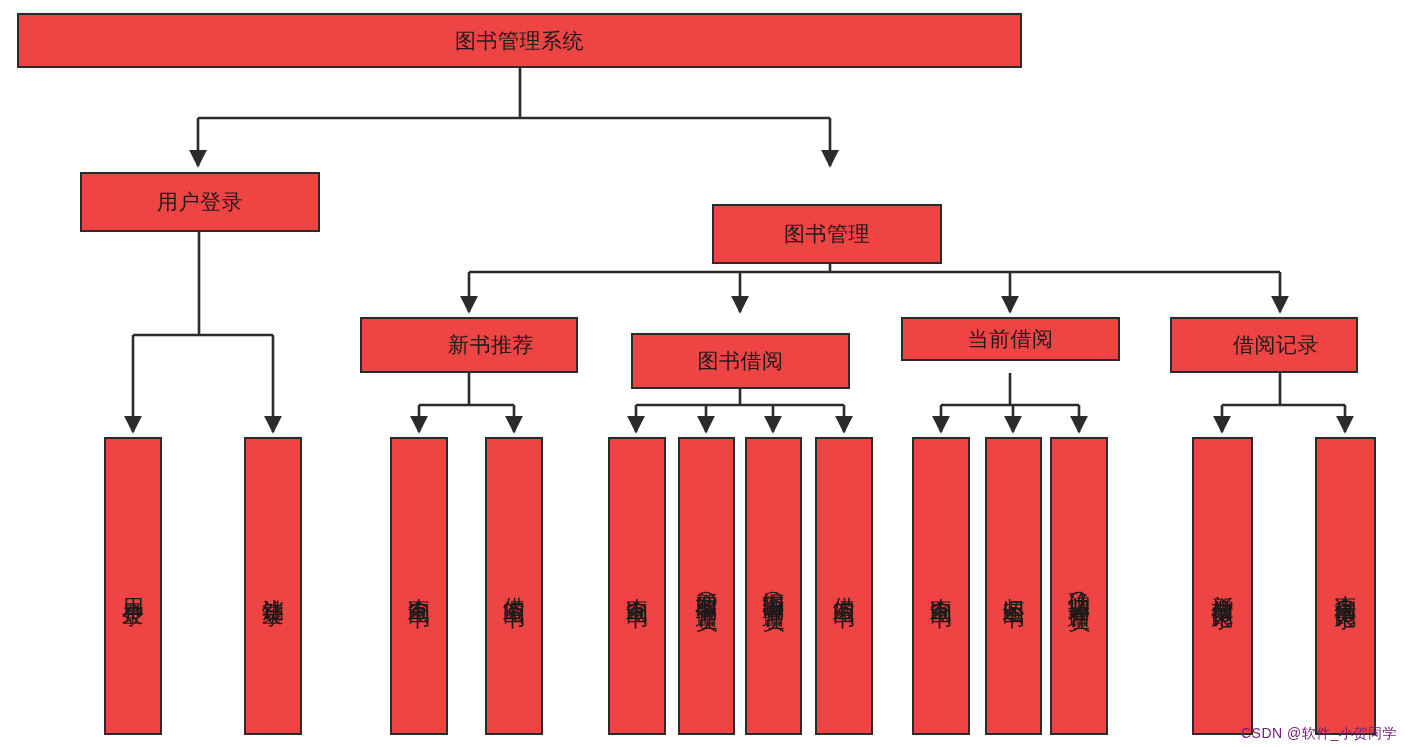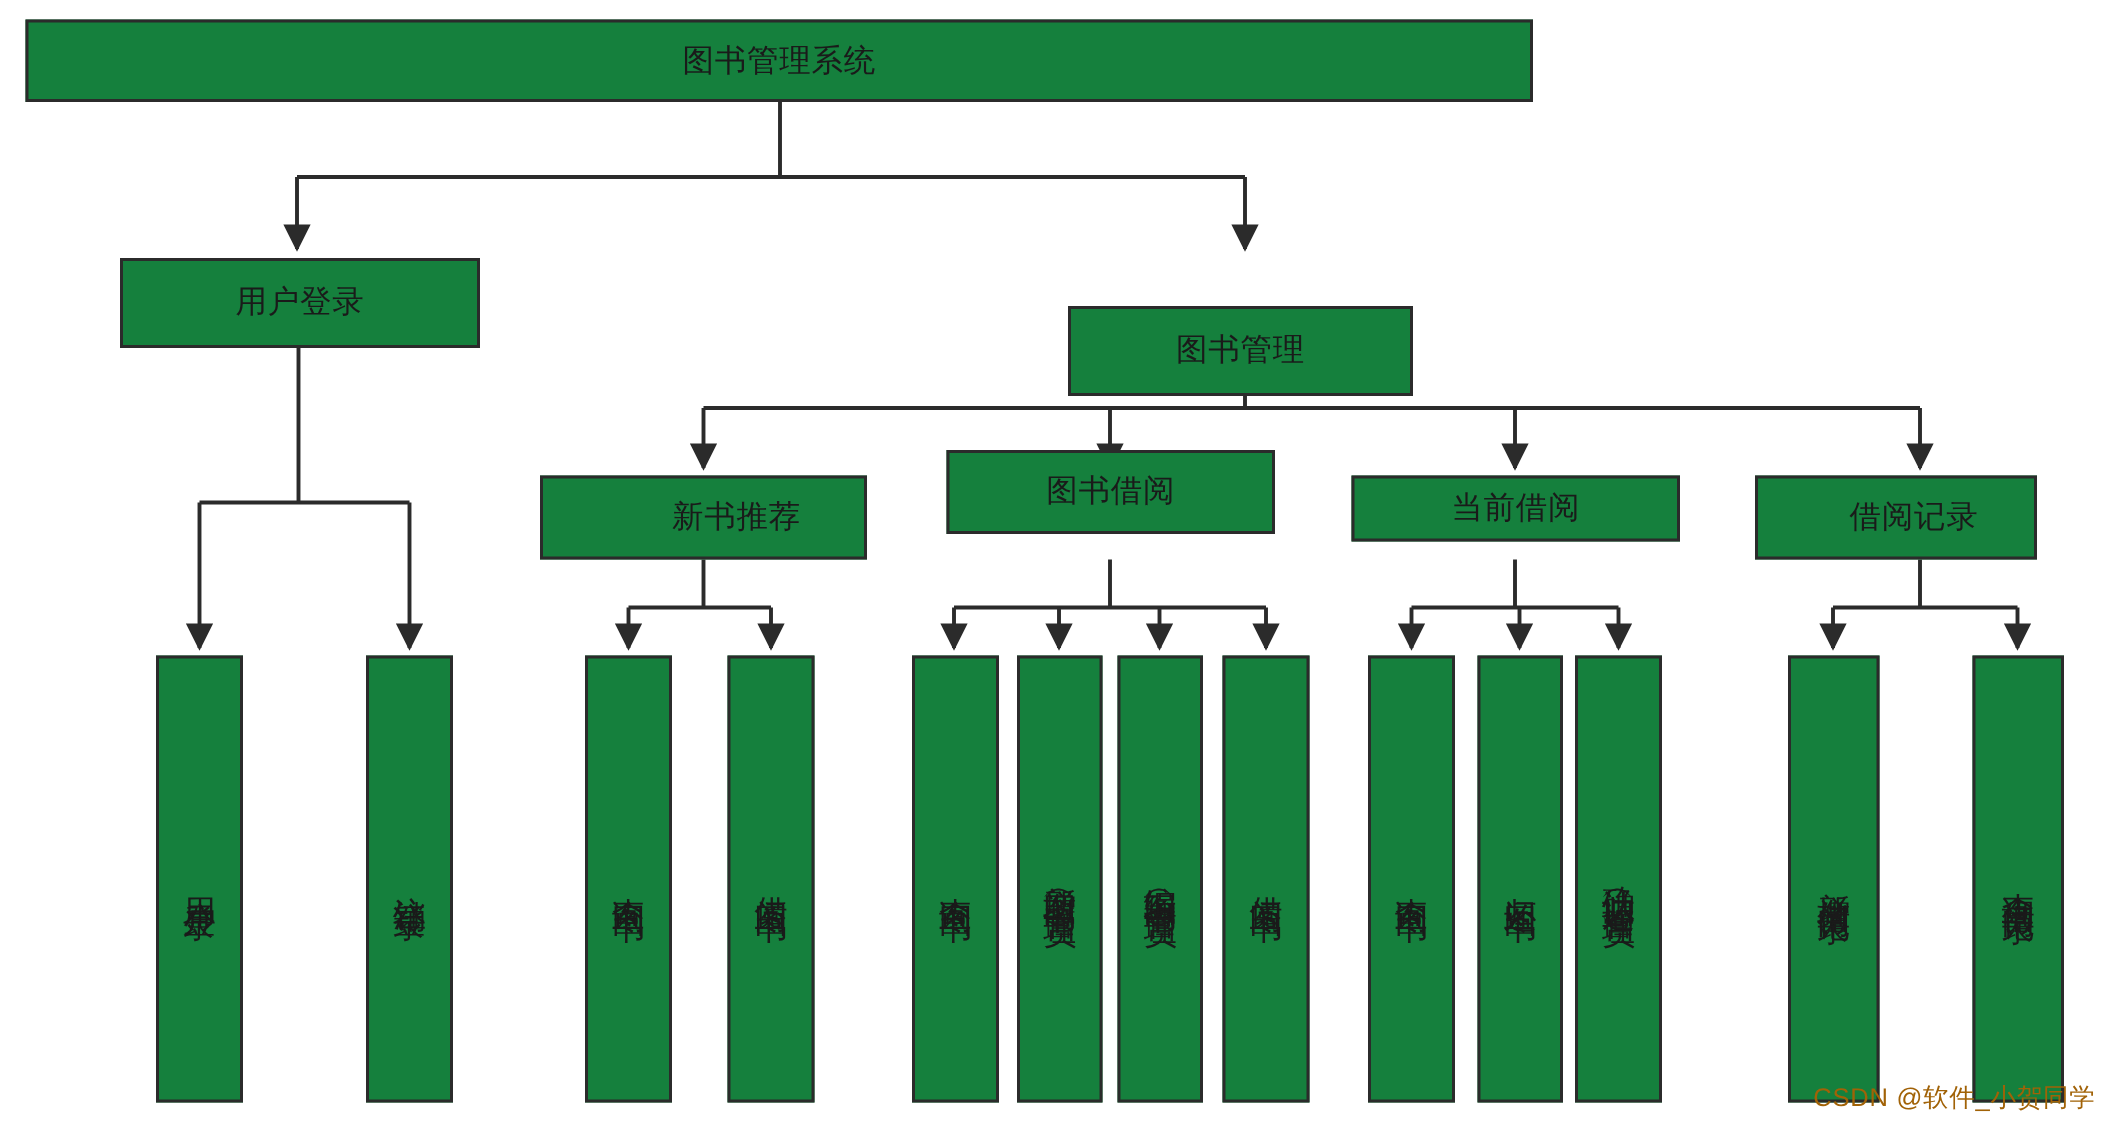--- a/index.html
+++ b/index.html
@@ -22,21 +22,21 @@
   svg.wires {
     position: absolute;
     top: 0;
     left: 0;
     width: 1405px;
     height: 747px;
   }
   .node {
     position: absolute;
     box-sizing: border-box;
-    background: #15803d;
+    background: #ef4444;
     border: 2px solid #2b2b2b;
     display: flex;
     align-items: center;
     justify-content: center;
     color: #1a1a1a;
   }
   .node .label {
     font-size: 21px;
     line-height: 1.12;
     letter-spacing: 0.5px;
@@ -62,22 +62,22 @@
     text-align: center;
     height: 100%;
     display: flex;
     align-items: center;
     justify-content: center;
   }
   .watermark {
     position: absolute;
     right: 8px;
     bottom: 4px;
-    font-size: 17px;
-    color: #a16207;
+    font-size: 14px;
+    color: #701a75;
     letter-spacing: 0.5px;
     white-space: nowrap;
     pointer-events: none;
   }
 </style>
 </head>
 <body>
 
 <div id="diagram-root">
 
@@ -138,21 +138,21 @@
   <div class="node horiz" style="left:80px; top:172px; width:240px; height:60px;">
     <span class="label">用户登录</span>
   </div>
   <div class="node horiz" style="left:712px; top:172px; width:230px; height:60px;margin-top:32px;">
     <span class="label">图书管理</span>
   </div>
 
   <div class="node horiz" style="left:360px; top:317px; width:218px; height:56px;padding-left:44px;">
     <span class="label">新书推荐</span>
   </div>
-  <div class="node horiz" style="left:631px; top:300px; width:219px; height:56px;">
+  <div class="node horiz" style="left:631px; top:333px; width:219px; height:56px;">
     <span class="label">图书借阅</span>
   </div>
   <div class="node horiz" style="left:901px; top:317px; width:219px; height:44px;">
     <span class="label">当前借阅</span>
   </div>
   <div class="node horiz" style="left:1170px; top:317px; width:188px; height:56px;padding-left:24px;">
     <span class="label">借阅记录</span>
   </div>
 
   <div class="node vert" style="left:104px; top:437px; width:58px; height:298px;">

